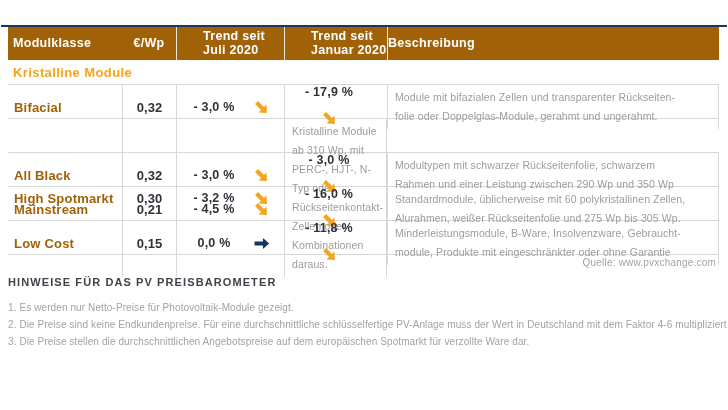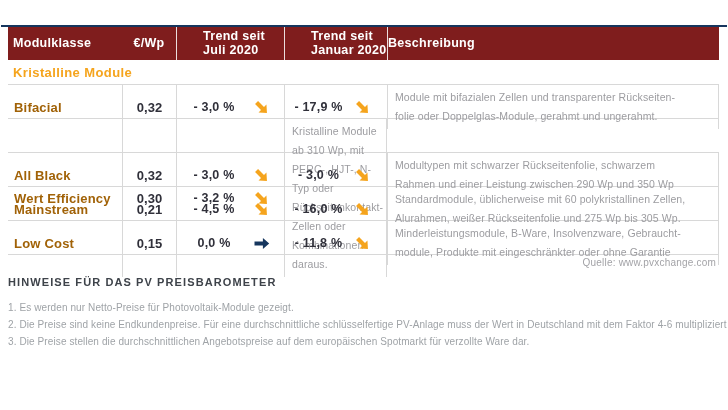--- a/index.html
+++ b/index.html
@@ -4,38 +4,38 @@
 <style>
   html,body{margin:0;padding:0;background:#ffffff;}
   body{
     width:728px;height:410px;position:relative;overflow:hidden;
     font-family:"Liberation Sans", sans-serif;
     -webkit-font-smoothing:antialiased;
   }
   .top-rule{position:absolute;left:1px;right:1px;top:25px;height:2px;background:#16365E;}
   .price-table{position:absolute;left:8px;top:27px;width:711px;}
   .grid{display:grid;grid-template-columns:114px 54px 108px 103px 332px;box-sizing:border-box;}
-  .thead{background:#7f1d1d;height:33px;color:#ffffff;}
+  .thead{background:#a16207;height:33px;color:#ffffff;}
   .thead .hcell{
     display:flex;align-items:center;font-size:12.5px;font-weight:600;
     letter-spacing:0.3px;white-space:pre-line;line-height:13.5px;box-sizing:border-box;
   }
   .h-class{padding-left:5px;}
   .h-price{justify-content:center;}
   .h-trend1,.h-trend2{padding-left:26px;border-left:1px solid rgba(255,255,255,0.85);}
   .h-desc{padding-left:0;border-left:1px solid rgba(255,255,255,0.85);}
   .section-row{height:24px;display:flex;align-items:center;padding-left:5px;}
   .section-title{color:#F5A41D;font-size:13px;font-weight:700;letter-spacing:0.4px;}
   .tbody{border-top:1px solid #D8D8D8;}
   .row{height:34px;border-bottom:1px solid #D8D8D8;}
   .cell{box-sizing:border-box;display:flex;align-items:center;height:100%;}
   .c-class{padding-left:6px;font-size:13px;font-weight:700;color:#a16207;letter-spacing:0.2px;}
   .c-price{justify-content:center;font-size:13px;font-weight:700;color:#30303A;border-left:1px solid #D8D8D8;}
   .c-trend{border-left:1px solid #D8D8D8;padding-right:12px;}
-  .c-trend2{padding-right:14px;}
+  .c-trend2{padding-right:14px;flex-direction:column;}
   .c-trend .tval{flex:1;text-align:center;font-size:12.5px;font-weight:700;color:#30303A;letter-spacing:0.2px;}
   .c-desc{
     border-left:1px solid #D8D8D8;border-right:1px solid #D8D8D8;
     padding:3px 6px 3px 7px;font-size:10.5px;line-height:19px;color:#9C9CA0;
     white-space:pre-line;letter-spacing:0.1px;
   }
   .arrow{flex:0 0 auto;display:block;}
   .arrow.diag path{fill:#F5A41D;}
   .arrow.flat path{fill:#16365E;}
   .source-line{position:absolute;left:8px;top:257px;width:708px;text-align:right;font-size:10px;color:#A3A3A7;letter-spacing:0.2px;}
@@ -79,21 +79,21 @@
         <span class="tval">- 17,9 %</span>
         <svg class="arrow diag" width="21" height="21" viewBox="-3 -3 30 30">
             <path d="M2 9 H14 V4 L23 12 L14 20 V15 H2 Z" transform="rotate(45 12 12)"></path>
           </svg>
       </div>
       <div class="cell c-desc">Module mit bifazialen Zellen und transparenter Rückseiten-
 folie oder Doppelglas-Module, gerahmt und ungerahmt.</div>
     </div>
 
     <div class="grid row">
-      <div class="cell c-class">Wert Efficiency</div>
+      <div class="cell c-class">High Spotmarkt</div>
       <div class="cell c-price">0,30</div>
       <div class="cell c-trend">
         <span class="tval">- 3,2 %</span>
         <svg class="arrow diag" width="21" height="21" viewBox="-3 -3 30 30">
             <path d="M2 9 H14 V4 L23 12 L14 20 V15 H2 Z" transform="rotate(45 12 12)"></path>
           </svg>
       </div>
       <div class="cell c-desc">Kristalline Module ab 310 Wp, mit PERC-, HJT-, N-Typ oder
 Rückseitenkontakt-Zellen oder Kombinationen daraus.</div>
     </div>

